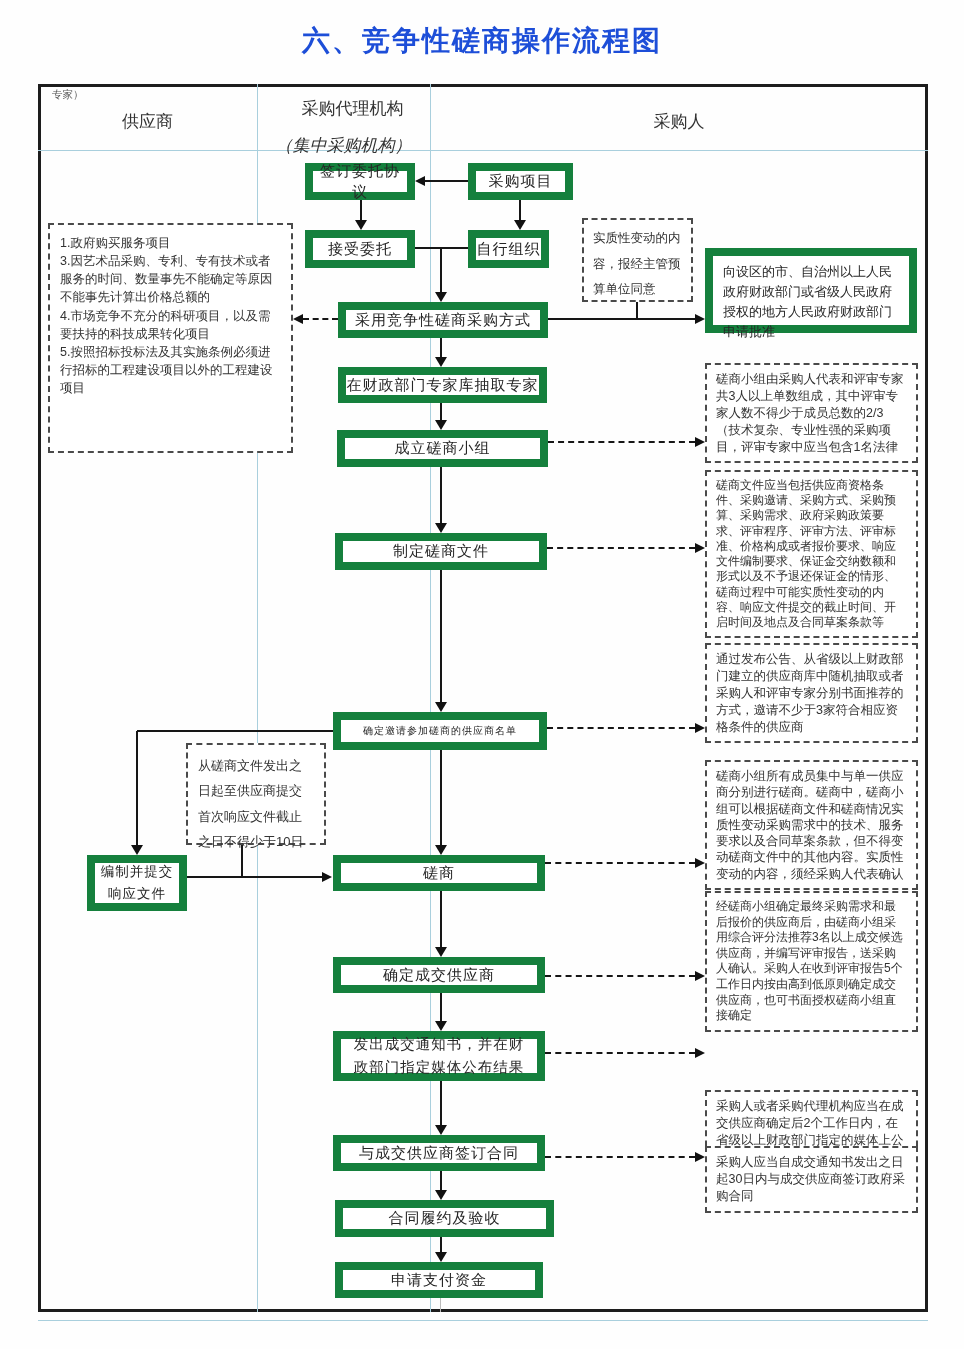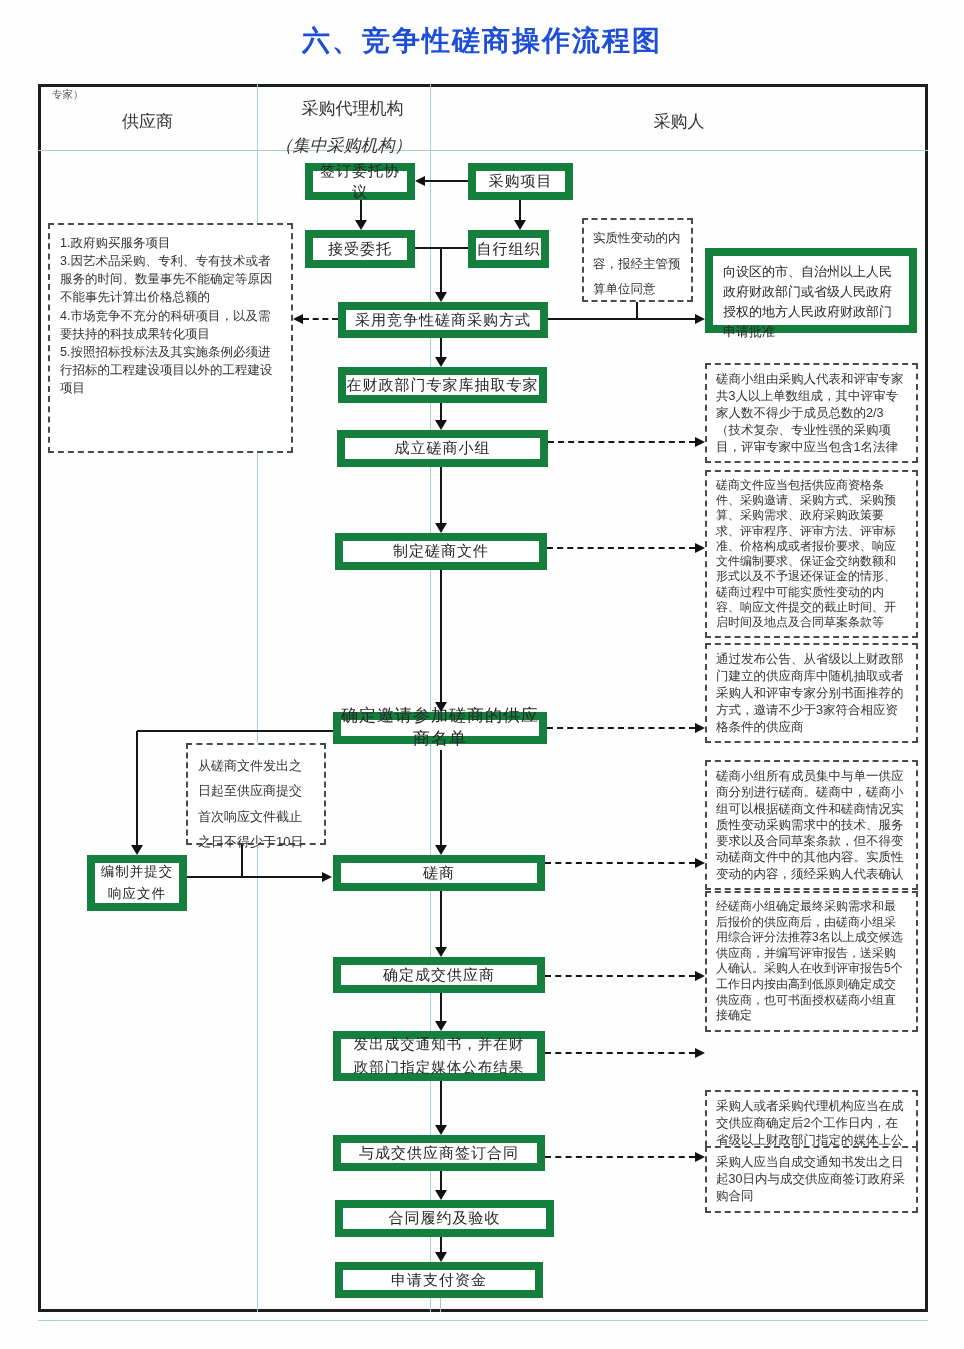--- a/index.html
+++ b/index.html
@@ -52,21 +52,21 @@
   <div class="node" style="left:468px;top:163px;width:105px;height:37px;">采购项目</div>
   <div class="node" style="left:305px;top:230px;width:110px;height:38px;">接受委托</div>
   <div class="node" style="left:468px;top:230px;width:81px;height:38px;">自行组织</div>
   <div class="note" style="left:582px;top:218px;width:111px;height:84px;font-size:12.5px;line-height:2.05;">实质性变动的内容，报经主管预算单位同意</div>
 
   <div class="node" style="left:338px;top:302px;width:210px;height:36px;">采用竞争性磋商采购方式</div>
   <div class="node small" style="left:705px;top:248px;width:212px;height:85px;align-items:flex-start;text-align:left;padding:6px 10px;letter-spacing:0;line-height:1.55;display:block;box-sizing:border-box;">向设区的市、自治州以上人民政府财政部门或省级人民政府授权的地方人民政府财政部门申请批准</div>
   <div class="node" style="left:338px;top:367px;width:209px;height:36px;">在财政部门专家库抽取专家</div>
   <div class="node" style="left:337px;top:430px;width:211px;height:37px;">成立磋商小组</div>
   <div class="node" style="left:335px;top:533px;width:212px;height:37px;">制定磋商文件</div>
-  <div class="node" style="left:333px;top:712px;width:214px;height:32px;font-size:17px;">确定邀请参加磋商的供应商名单</div>
+  <div class="node" style="left:333px;top:712px;width:214px;height:38px;font-size:10px;">确定邀请参加磋商的供应商名单</div>
   <div class="node" style="left:333px;top:855px;width:212px;height:36px;">磋商</div>
   <div class="node" style="left:333px;top:957px;width:212px;height:36px;">确定成交供应商</div>
   <div class="node" style="left:333px;top:1031px;width:212px;height:50px;font-size:14.5px;padding:8px 12px;line-height:1.6;">发出成交通知书，并在财政部门指定媒体公布结果</div>
   <div class="node" style="left:333px;top:1135px;width:212px;height:36px;">与成交供应商签订合同</div>
   <div class="node" style="left:335px;top:1200px;width:219px;height:37px;">合同履约及验收</div>
   <div class="node" style="left:335px;top:1262px;width:208px;height:36px;">申请支付资金</div>
 
   <div class="node" style="left:87px;top:855px;width:100px;height:56px;font-size:13.5px;gap:4px;">
     <span>编制并提交</span>
     <span>响应文件</span>

